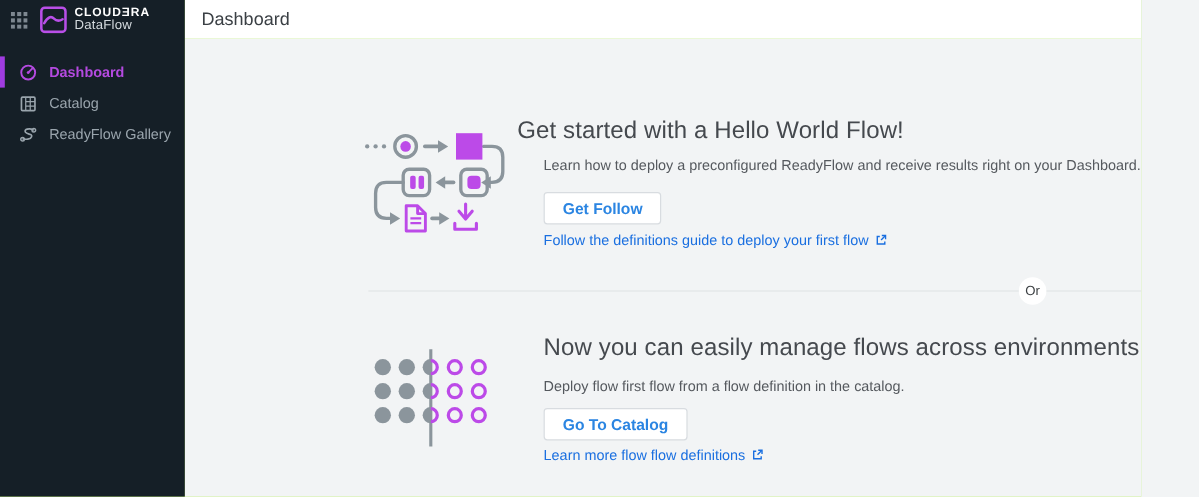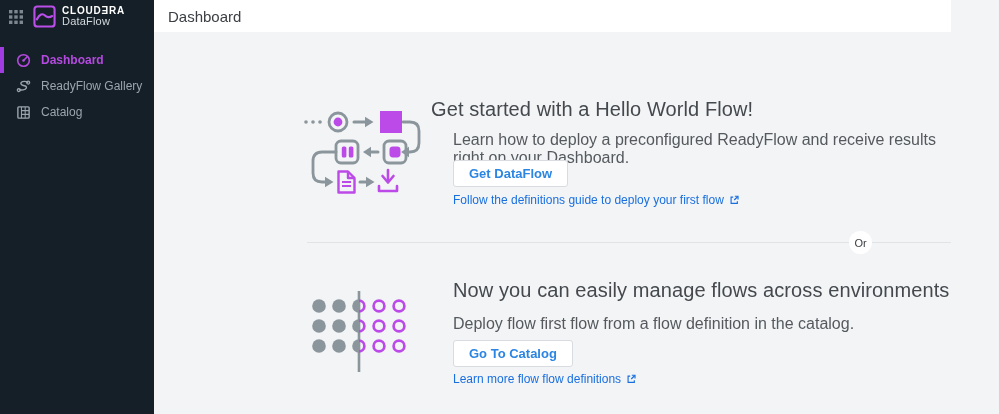--- a/index.html
+++ b/index.html
@@ -82,21 +82,21 @@
     position: absolute; left: 154px; right: 0; top: 32px; bottom: 0;
     background: #f2f4f5;
   }
   
   .abs { position: absolute; }
 
   .section-heading {
     font-size: 20px; font-weight: 400; color: #45494e;
     letter-spacing: 0.1px;
   }
-  .section-body { font-size: 16px; color: #55595e; }
+  .section-body { font-size: 12px; color: #55595e; }
   .cta-button {
     background: #ffffff;
     border: 1px solid #d8dce0;
     border-radius: 3px;
     color: #2b85e2;
     font-family: "Liberation Sans", sans-serif;
     font-size: 13px;
     font-weight: bold;
     height: 27px;
     padding: 0 15px;
@@ -170,35 +170,35 @@
             <circle cx="8" cy="8" r="6.2" fill="none" stroke="currentColor" stroke-width="1.7"></circle>
             <path d="M8 8 L11.5 4.5" stroke="currentColor" stroke-width="1.7" stroke-linecap="round"></path>
             <circle cx="8" cy="8" r="1.3" fill="currentColor"></circle>
           </svg>
         </span>
         <span>Dashboard</span>
       </li>
       <li class="nav-item">
         <span class="nav-icon">
           <svg width="15" height="15" viewBox="0 0 16 16">
+            <rect x="2" y="2" width="12" height="12" rx="1" fill="none" stroke="currentColor" stroke-width="1.5"></rect>
+            <path d="M5.8 2 V14 M9.8 2 V14 M5.8 6 H14 M5.8 10 H14" stroke="currentColor" stroke-width="1.1" fill="none"></path>
+          </svg>
+        </span>
+        <span>Catalog</span>
+      </li>
+      <li class="nav-item">
+        <span class="nav-icon">
+          <svg width="15" height="15" viewBox="0 0 16 16">
             <path d="M12.5 3.5 C9 1.5, 4 3, 5.5 5.5 C7 8, 12 6.5, 11 9.5 C10.2 12, 5.5 12, 3.5 11.5" fill="none" stroke="currentColor" stroke-width="1.5" stroke-linecap="round"></path>
             <circle cx="13" cy="3.8" r="1.6" fill="none" stroke="currentColor" stroke-width="1.3"></circle>
             <circle cx="3" cy="11.8" r="1.6" fill="none" stroke="currentColor" stroke-width="1.3"></circle>
           </svg>
         </span>
         <span>ReadyFlow Gallery</span>
-      </li>
-      <li class="nav-item">
-        <span class="nav-icon">
-          <svg width="15" height="15" viewBox="0 0 16 16">
-            <rect x="2" y="2" width="12" height="12" rx="1" fill="none" stroke="currentColor" stroke-width="1.5"></rect>
-            <path d="M5.8 2 V14 M9.8 2 V14 M5.8 6 H14 M5.8 10 H14" stroke="currentColor" stroke-width="1.1" fill="none"></path>
-          </svg>
-        </span>
-        <span>Catalog</span>
       </li>
     </ul>
   </nav>
 
   <header class="header">
     <span class="header-title">Dashboard</span>
   </header>
 
   <main class="content"></main>
 
@@ -251,21 +251,21 @@
       <g stroke="#bc4ae8" fill="none" stroke-width="2.6" stroke-linecap="round" stroke-linejoin="round">
         <path d="M88 69 V80"></path>
         <path d="M82.5 75 L88 81.5 L93.5 75"></path>
         <path d="M79 85 V90 H97 V85"></path>
       </g>
     </svg>
   </div>
 
   <h1 class="abs section-heading" style="left:431px; top:98px;">Get started with a Hello World Flow!</h1>
   <p class="abs section-body" style="left:453px; top:131px;">Learn how to deploy a preconfigured ReadyFlow and receive results right on your Dashboard.</p>
-  <button class="abs cta-button" style="left:453px; top:160px;">Get DataFlow</button>
+  <button class="abs cta-button" style="left:453px; top:160px;">Get Follow</button>
   <a class="abs text-link" style="left:453px; top:193px;">
     <span>Follow the definitions guide to deploy your first flow</span>
     <span class="ext-icon">
       <svg width="10" height="10" viewBox="0 0 12 12">
         <path d="M5 2.5 H2.5 V10 H10 V7.5" fill="none" stroke="#1a6fe0" stroke-width="1.4"></path>
         <path d="M7 1.5 H10.8 V5.3" fill="none" stroke="#1a6fe0" stroke-width="1.4"></path>
         <path d="M10.5 1.8 L6.3 6" fill="none" stroke="#1a6fe0" stroke-width="1.4"></path>
       </svg>
     </span>
   </a>

